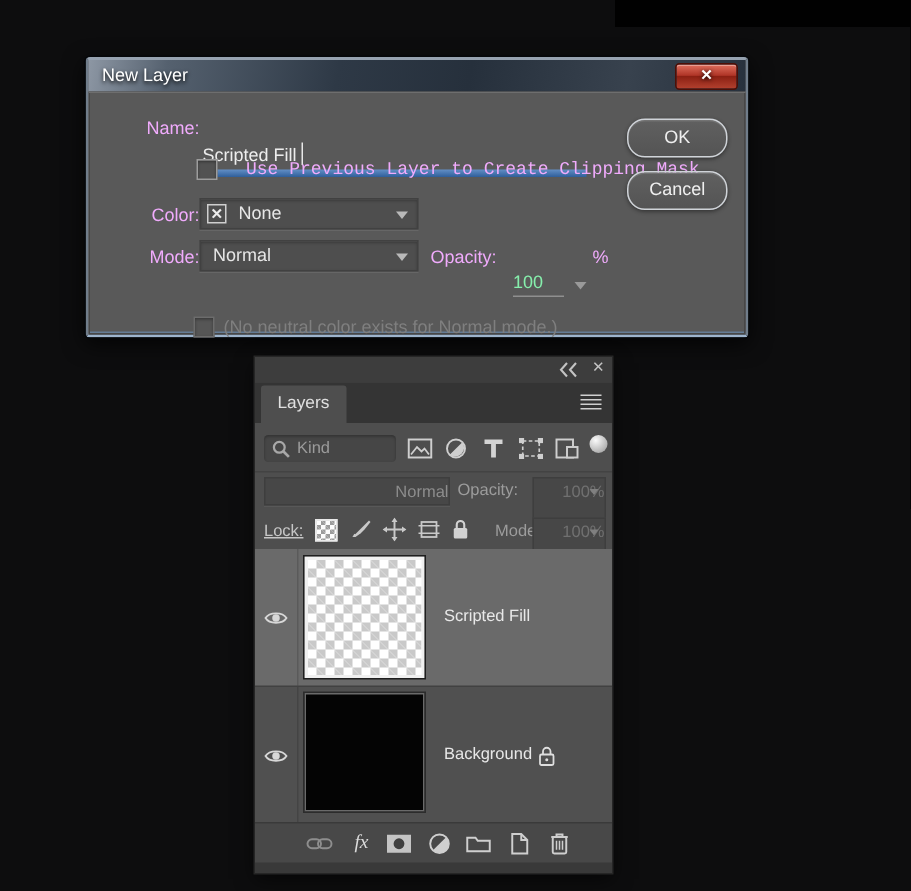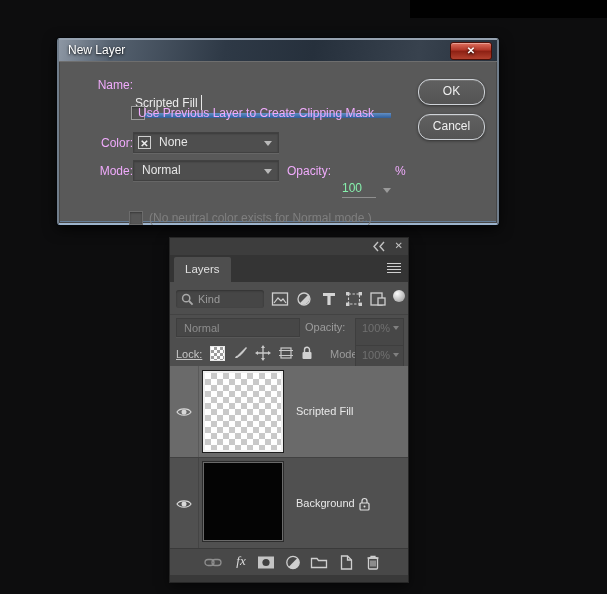--- a/index.html
+++ b/index.html
@@ -54,21 +54,21 @@
   .panel{position:absolute;left:170px;top:238px;width:238px;height:344px;background:#4e4e4e;
          box-shadow:0 0 0 1px #262626,0 4px 12px rgba(0,0,0,.6);}
   .p-header{position:absolute;left:0;top:0;right:0;height:17px;background:#3d3d3d;}
   .p-hicon{position:absolute;top:3px;width:14px;height:11px;cursor:pointer;}
   .p-close{position:absolute;top:2px;right:5px;color:#c3c3c3;font-size:10px;line-height:12px;cursor:pointer;}
   .p-tabrow{position:absolute;left:0;top:17px;right:0;height:27px;background:#343434;}
   .p-tab{position:absolute;left:4px;top:2px;height:25px;padding:0 11px;background:#4e4e4e;
          color:#e0e0e0;font-size:11.5px;line-height:24px;border-radius:2px 2px 0 0;cursor:pointer;}
   .hamburger{position:absolute;right:7px;top:8px;width:14px;cursor:pointer;}
   .hamburger div{height:1px;background:#cfcfcf;margin-bottom:2px;}
-  .p-row{position:absolute;left:0;right:0;}
+  .p-row{position:absolute;left:0;right:0;text-align:right;}
   .filter-row{top:48px;height:28px;border-bottom:1px solid #434343;}
   .search-box{position:absolute;left:6px;top:4px;width:88px;height:18px;background:#464646;
               border-radius:3px;box-shadow:inset 0 1px 2px rgba(0,0,0,.3);color:#9b9b9b;
               font-size:11px;line-height:18px;cursor:pointer;}
   .search-box .s-txt{position:absolute;left:22px;top:0;}
   .f-icon{position:absolute;top:5px;width:18px;height:16px;cursor:pointer;}
   .f-toggle{position:absolute;top:4px;width:12px;height:12px;border-radius:50%;cursor:pointer;
             background:radial-gradient(circle at 35% 30%,#fafafa,#b3b3b3 70%,#8f8f8f);}
   .blend-row{top:77px;height:27px;}
   .blend-dd{position:absolute;left:6px;top:3px;width:124px;height:19px;background:#474747;
@@ -121,21 +121,21 @@
 
       <div class="dlg-label right" style="left:18px;top:17px;width:56px;">Name:</div>
       <div class="name-input">
         <span class="txt">Scripted Fill</span>
         <span class="caret-line"></span>
         <span class="focus-bar"></span>
       </div>
       <div class="dlg-btn" style="top:18px;">OK</div>
 
       <div class="checkbox" style="left:72px;top:45px;"></div>
-      <div class="dlg-label" style="left:79px;top:45px;">Use Previous Layer to Create Clipping Mask</div>
+      <div class="dlg-label" style="left:105px;top:45px;font-family:Liberation Mono, monospace;">Use Previous Layer to Create Clipping Mask</div>
       <div class="dlg-btn" style="top:53px;">Cancel</div>
 
       <div class="dlg-label right" style="left:18px;top:75px;width:56px;">Color:</div>
       <div class="dropdown" style="top:71px;">
         <span class="swatch-x">✕</span>
         <span class="dd-txt">None</span>
         <span class="dd-caret"></span>
       </div>
 
       <div class="dlg-label right" style="left:18px;top:103px;width:56px;">Mode:</div>

